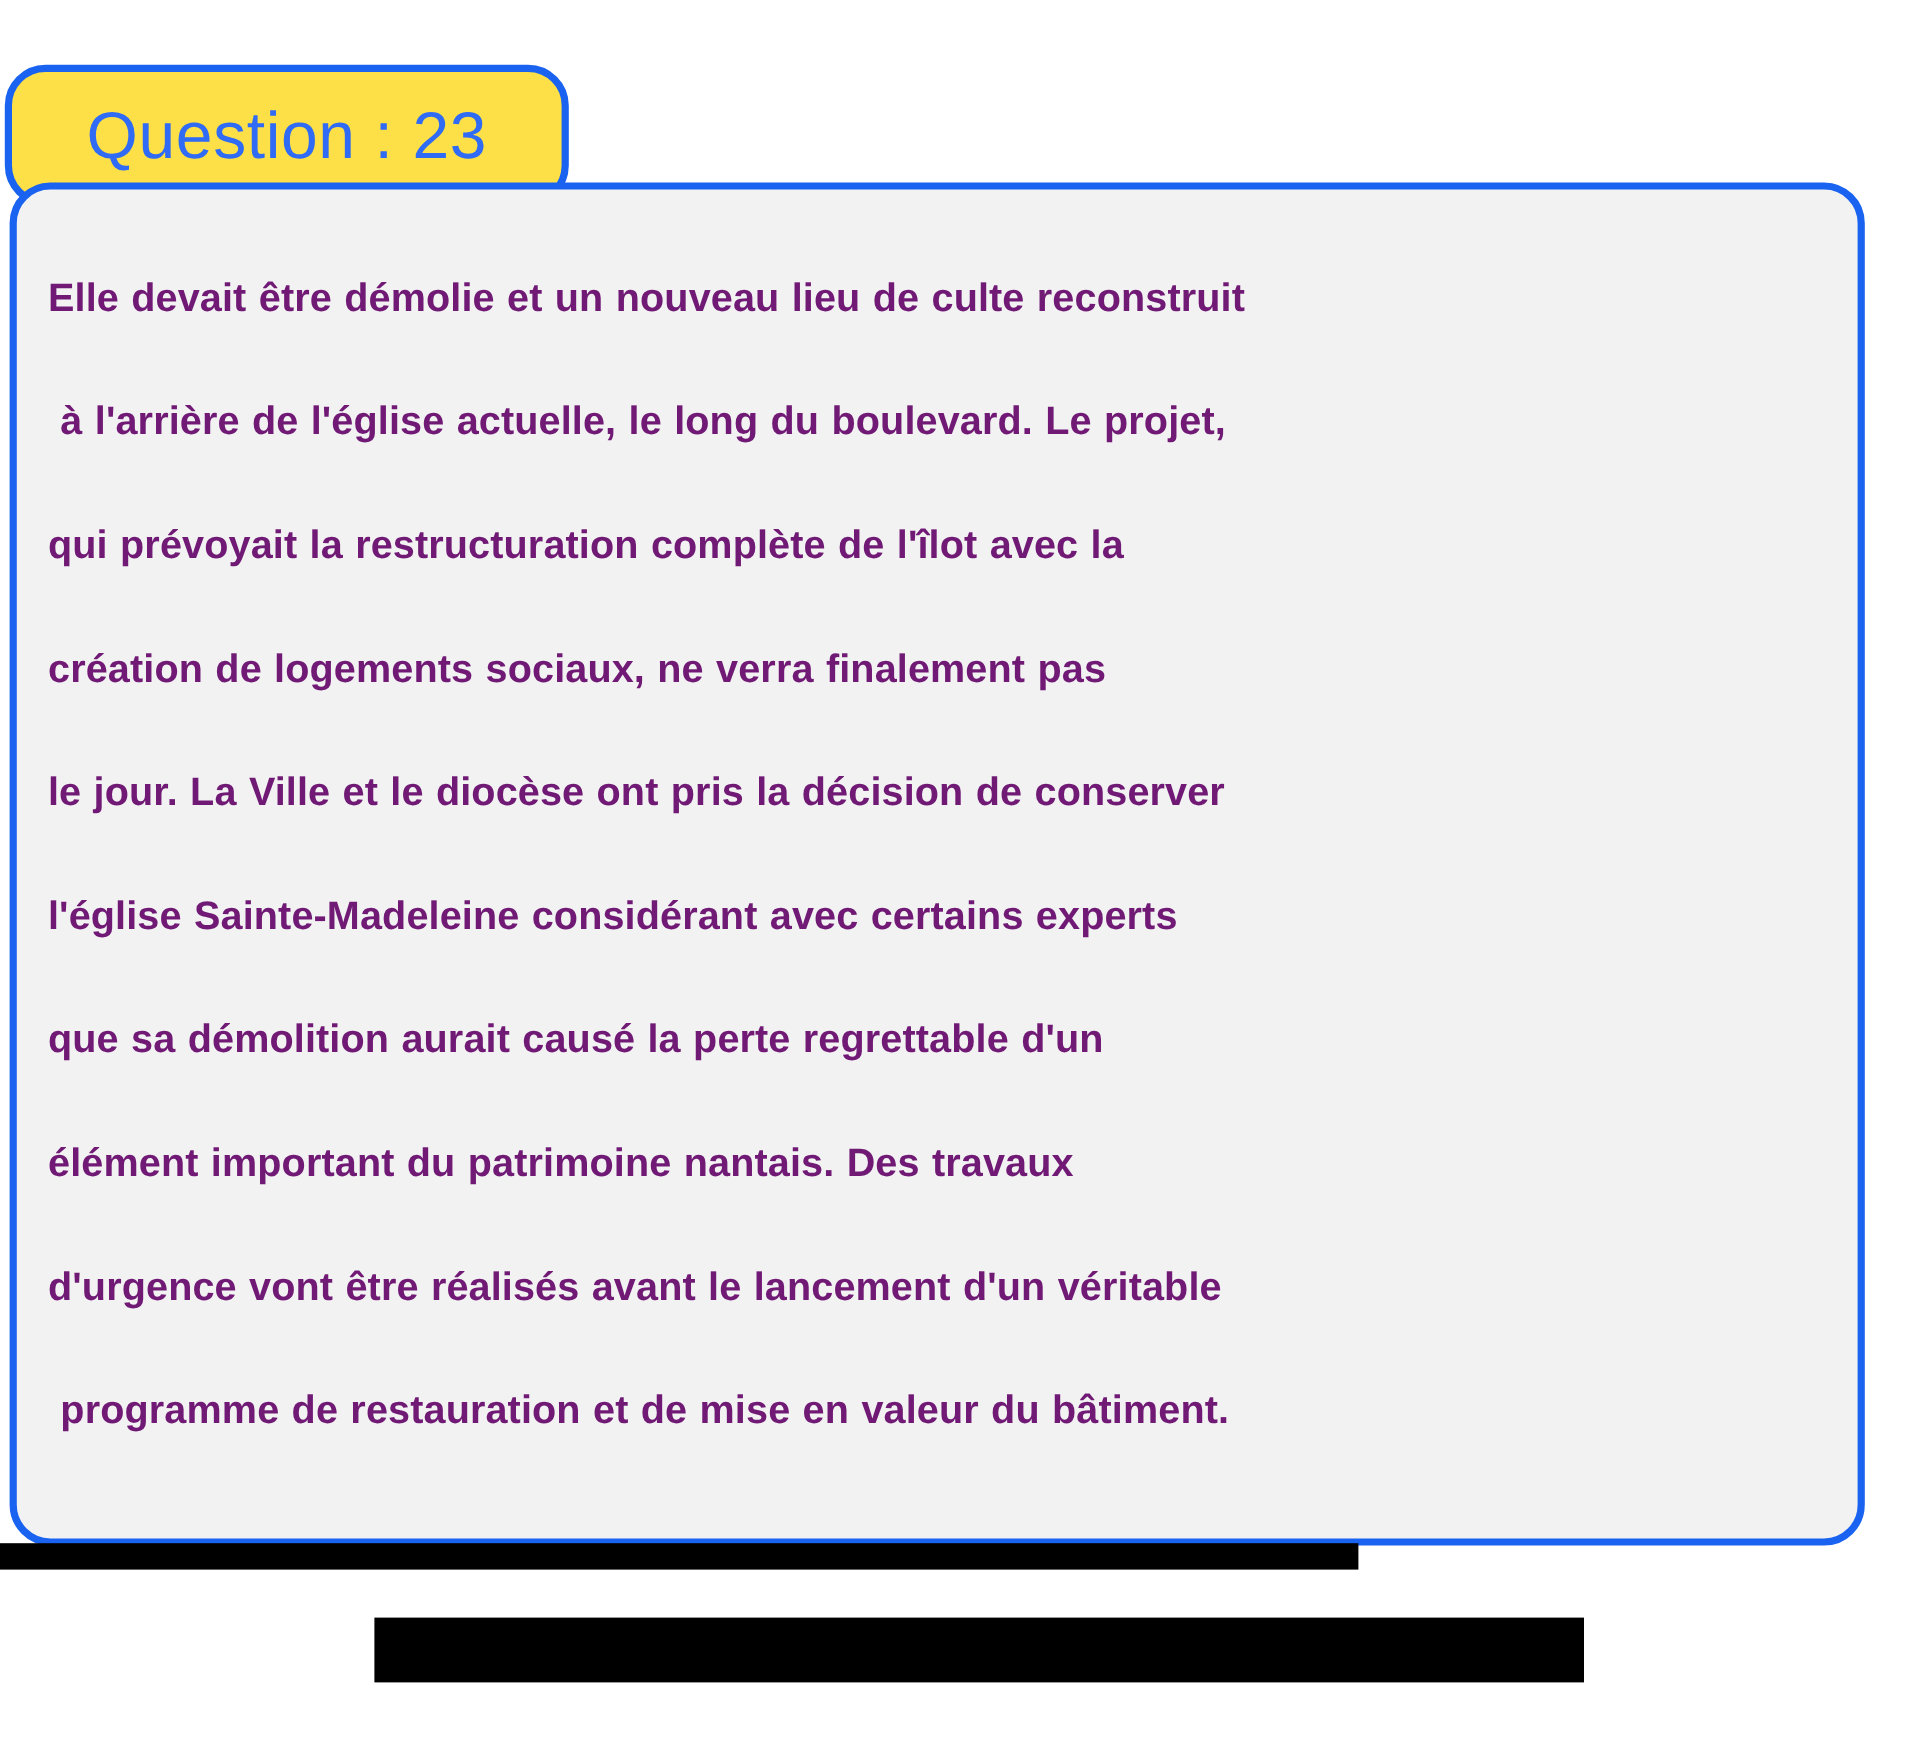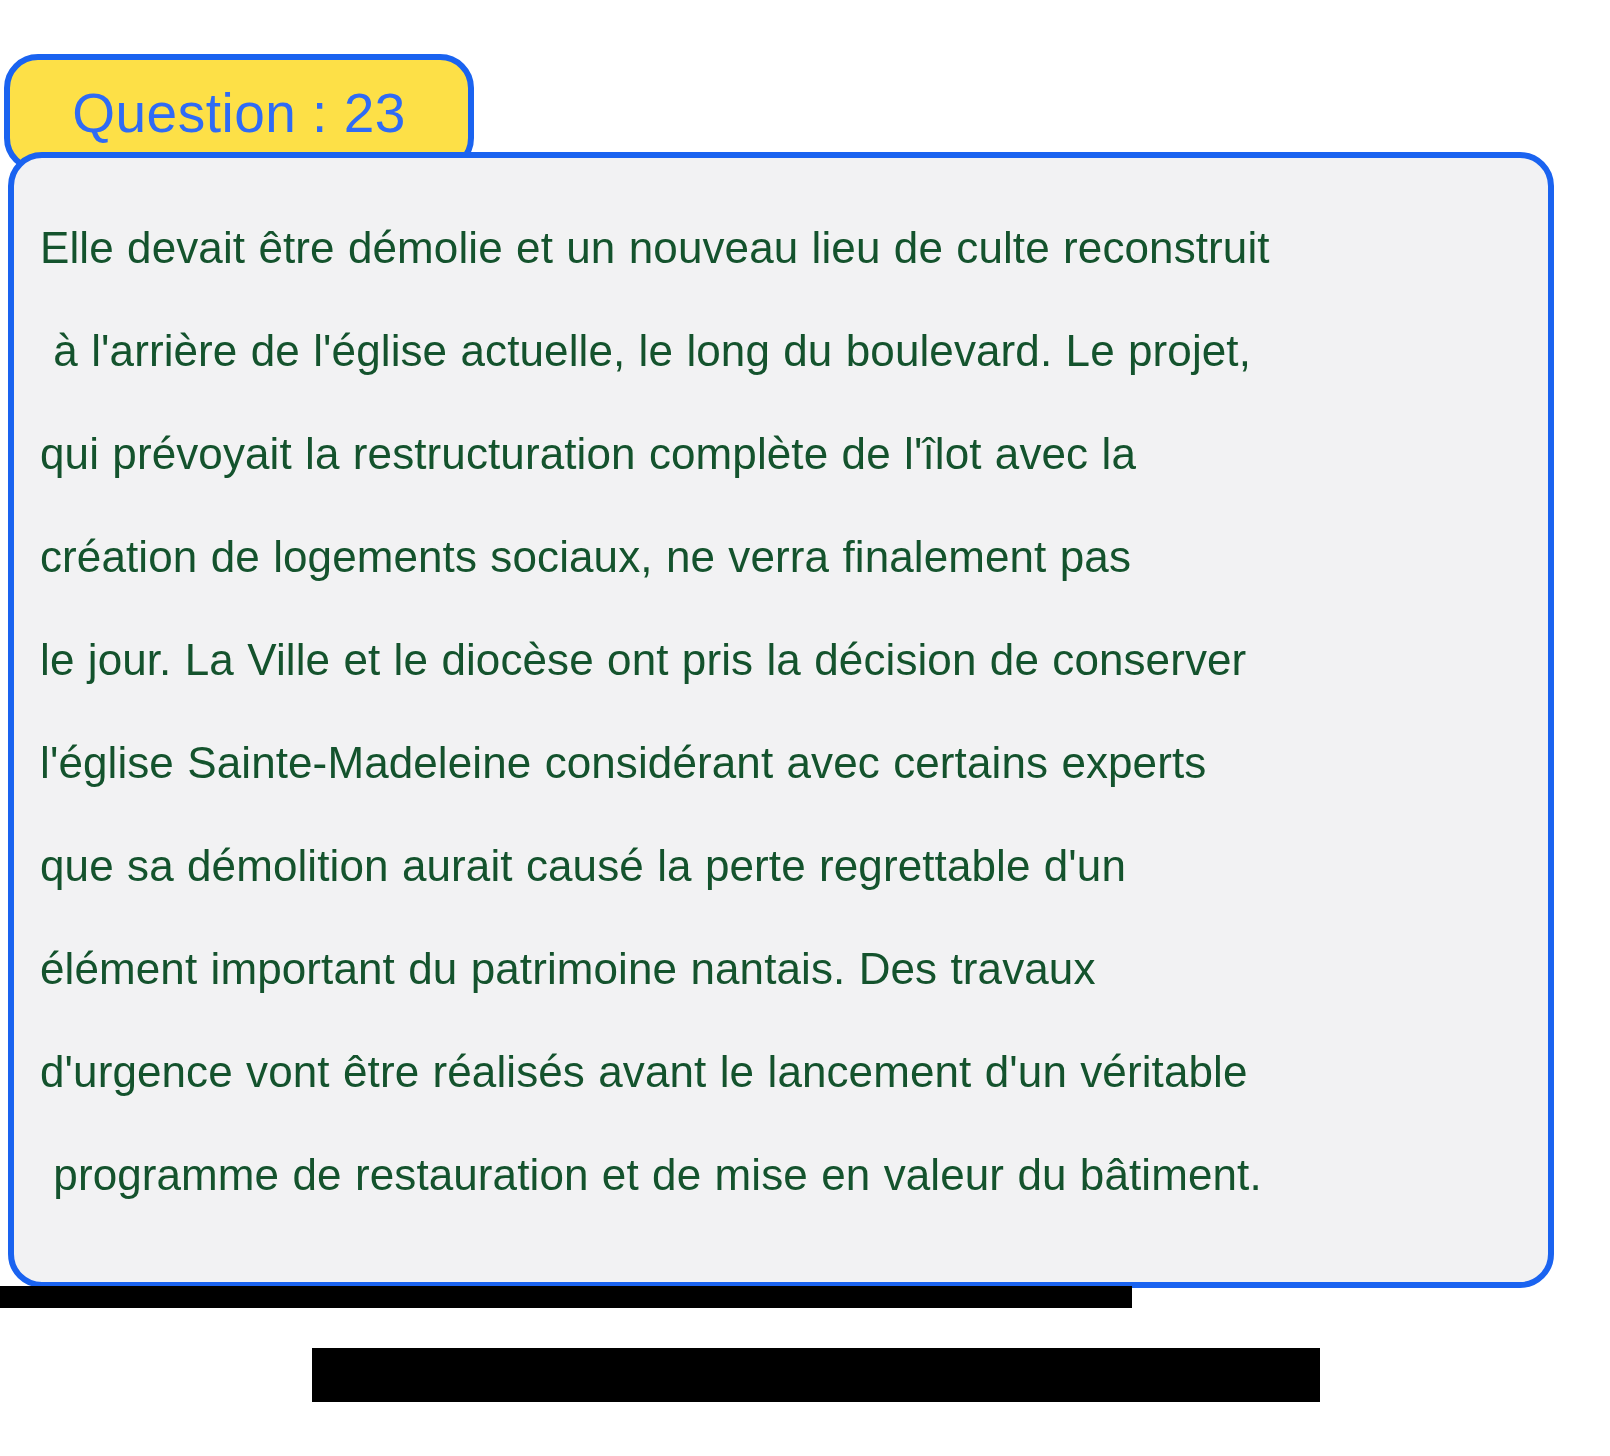--- a/index.html
+++ b/index.html
@@ -54,27 +54,27 @@
     width: 1546px;
     height: 1136px;
     box-sizing: border-box;
     background: #f2f2f3;
     border: 6px solid #1a63f0;
     border-radius: 34px;
     padding: 38px 26px 24px 26px;
   }
 
   .passage-text {
-    font-size: 44px;
+    font-size: 33px;
     line-height: 103px;
-    color: #14532d;
+    color: #701a75;
     letter-spacing: 0.1px;
     word-spacing: 1px;
     white-space: pre-wrap;
-    font-weight: 400;
+    font-weight: 700;
   }
 
   
   .redaction-bar-main {
     position: absolute;
     left: 0px;
     top: 1286px;
     width: 1132px;
     height: 22px;
     background: #000000;

